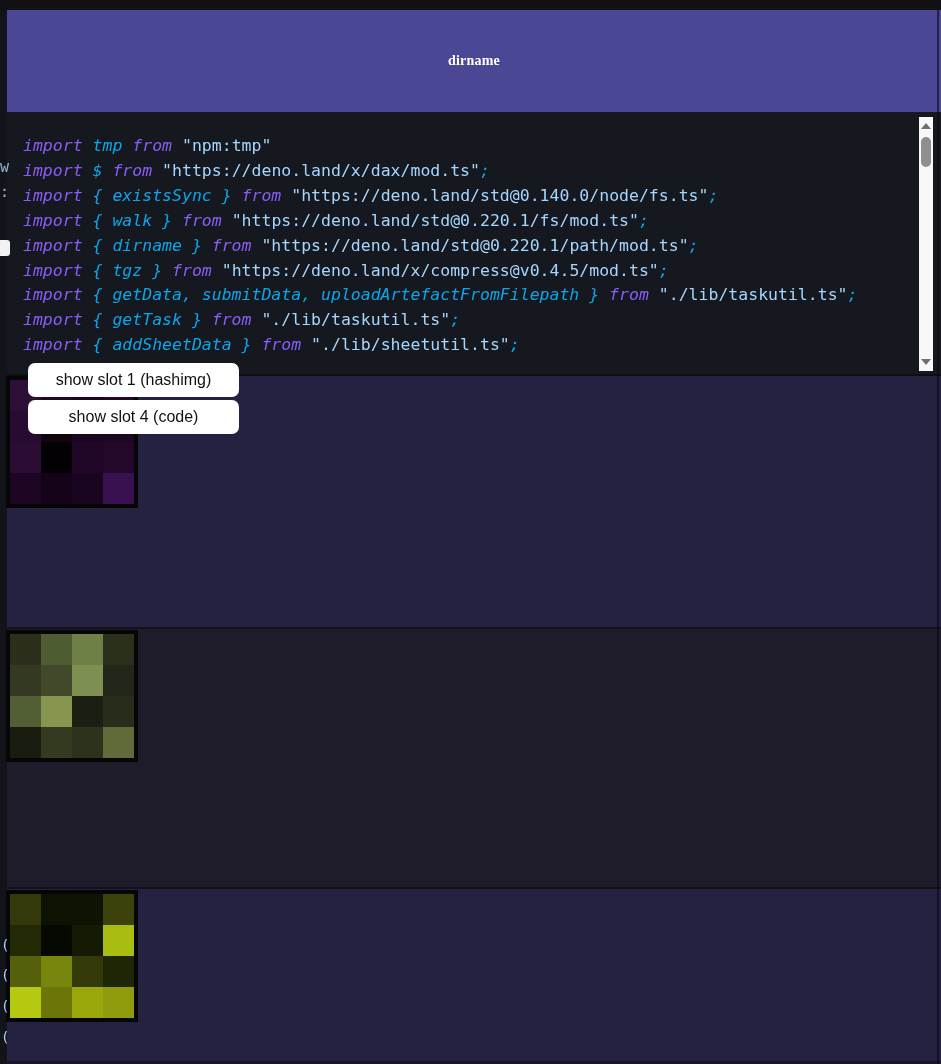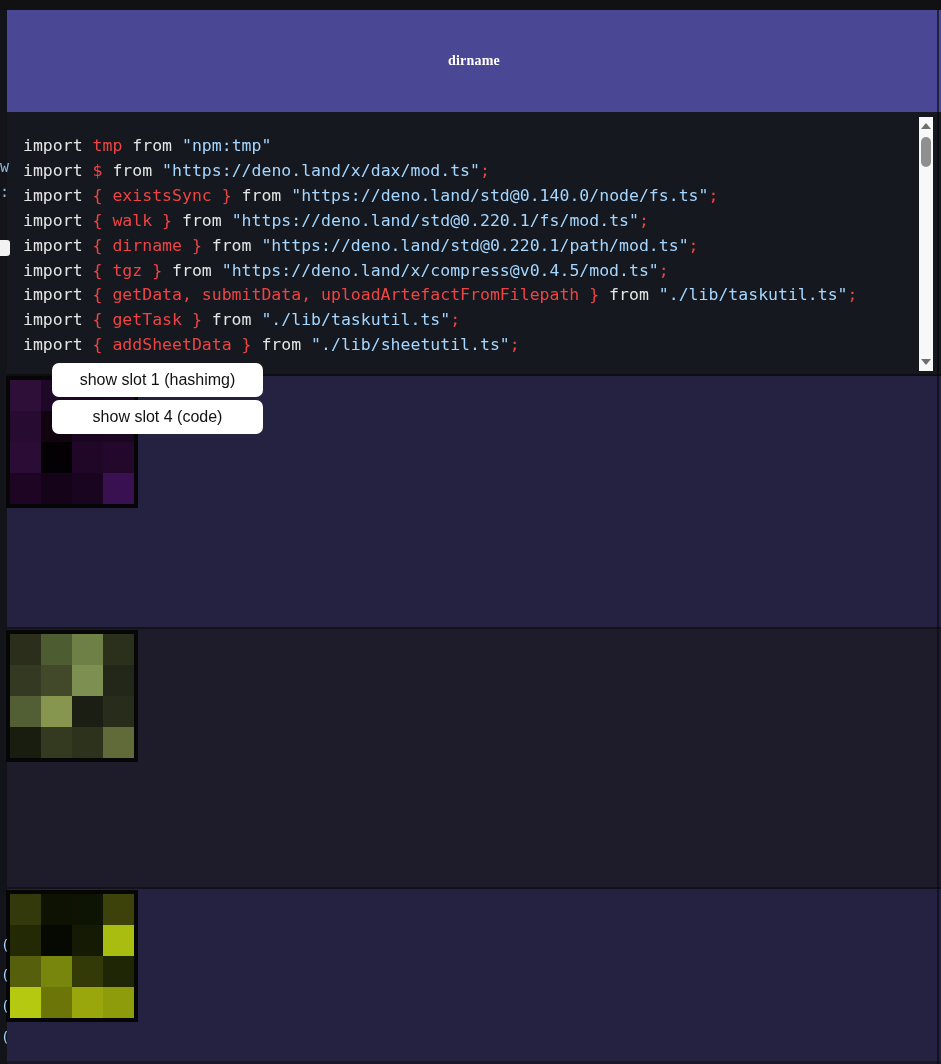--- a/index.html
+++ b/index.html
@@ -15,22 +15,22 @@
   .header{left:7px;top:10px;width:934px;height:102px;background:#4a4894;
           display:flex;align-items:center;justify-content:center;}
   .header-title{color:#ffffff;font-family:"Liberation Serif",serif;
                 font-weight:bold;font-size:14px;letter-spacing:.2px;}
 
   
   .code-block{left:7px;top:112px;width:934px;height:264px;background:#15181e;overflow:hidden;}
   .code-lines{position:absolute;left:16px;top:22px;white-space:pre;
               font-family:"DejaVu Sans Mono","Liberation Mono",monospace;
               font-size:16.5px;line-height:24.9px;}
-  .tok-kw{color:#e5e5e5;}
-  .tok-pl{color:#ef4444;}
+  .tok-kw{color:#8b5cf6;font-style:italic;}
+  .tok-pl{color:#0ea5e9;font-style:italic;}
   .tok-str{color:#a5d6ff;}
   .code-sep{left:7px;top:374px;width:934px;height:2px;background:#0d0d12;}
 
   
   .sb-track{position:absolute;right:8px;top:5px;width:14px;height:254px;background:#f8f8f8;}
   .sb-btn{position:absolute;left:0;width:14px;height:14px;display:flex;align-items:center;justify-content:center;}
   .sb-up{top:2px;} .sb-down{bottom:2px;}
   .tri-up{width:0;height:0;border-left:5px solid transparent;border-right:5px solid transparent;border-bottom:6px solid #6f6f6f;}
   .tri-down{width:0;height:0;border-left:5px solid transparent;border-right:5px solid transparent;border-top:6px solid #6f6f6f;}
   .sb-thumb{position:absolute;left:2px;top:20px;width:10px;height:30px;background:#8f8f8f;border-radius:5px;}
@@ -45,21 +45,21 @@
   .right-line{left:937px;top:10px;width:2px;height:1054px;background:rgba(8,8,14,0.6);}
 
   
   .heatmap{position:absolute;width:124px;height:124px;border:4px solid #060607;
            display:grid;grid-template-columns:repeat(4,1fr);grid-template-rows:repeat(4,1fr);}
   .hm-1{left:6px;top:376px;}
   .hm-2{left:6px;top:630px;}
   .hm-3{left:6px;top:890px;}
 
   
-  .slot-btn{position:absolute;left:52px;width:211px;height:34px;background:#ffffff;
+  .slot-btn{position:absolute;left:28px;width:211px;height:34px;background:#ffffff;
             border:none;border-radius:7px;display:flex;align-items:center;justify-content:center;
             font-family:"Liberation Sans",sans-serif;font-size:16px;color:#111111;cursor:pointer;}
   .btn-1{top:363px;} .btn-2{top:400px;}
 
   
   .frag{position:absolute;font-family:"DejaVu Sans Mono","Liberation Mono",monospace;}
   .frag-w{left:0;top:158px;font-size:15px;color:#8fb8d8;}
   .frag-colon{left:0;top:183px;font-size:15px;color:#8fb8d8;}
   .frag-chip{left:0;top:240px;width:10px;height:16px;background:#f2f2f2;border-radius:0 3px 3px 0;}
   .frag-paren{left:1px;font-size:14px;color:#a5d6ff;}

